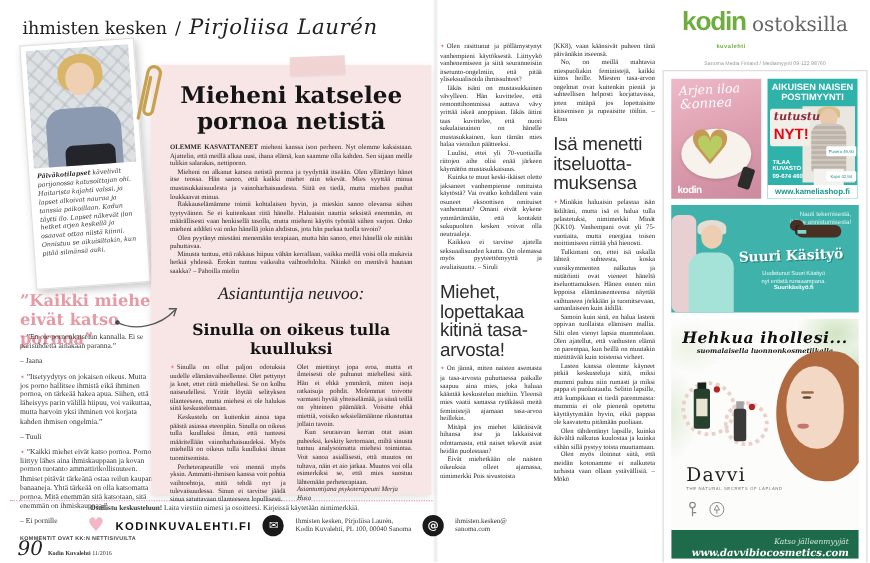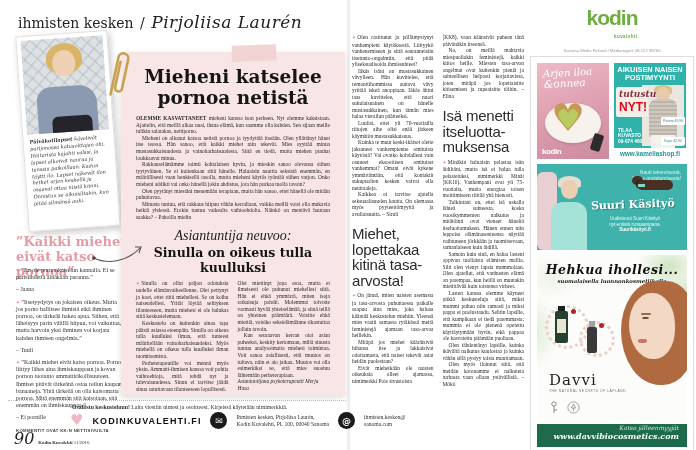--- a/index.html
+++ b/index.html
@@ -40,21 +40,21 @@
   .tape{left:232px;top:45px;width:44px;height:15px;background:#f0d1d1;opacity:.9;
         transform:rotate(-2deg);box-shadow:0 1px 2px rgba(0,0,0,.08);z-index:4;}
   .note-title{margin:15px 12px 0;text-align:center;font-family:"DejaVu Serif",serif;font-weight:bold;
         font-size:18.5px;line-height:20.5px;color:#151515;}
   .letter{margin:7px 15px 0;font-size:5.4px;line-height:6.6px;text-align:justify;color:#2b2b2b;}
   .letter p{margin:0;}
   .letter p.ind{text-indent:6px;}
   .lead-caps{font-weight:bold;}
   .dia{color:#e0808d;font-family:"DejaVu Sans",sans-serif;font-size:4.6px;margin-right:1.5px;}
   .exp-kicker{margin-top:7px;text-align:center;font-style:italic;font-size:14px;color:#222;}
-  .exp-title{text-align:center;font-family:"DejaVu Serif",serif;font-weight:bold;font-size:12.5px;color:#141414;margin-top:1px;}
+  .exp-title{text-align:center;font-family:"DejaVu Serif",serif;font-weight:bold;font-size:12.5px;color:#141414;margin-top:12px;}
   .exp-cols{display:flex;gap:9px;margin:5px 15px 0;}
   .exp-col{flex:1;font-size:5.4px;line-height:6.6px;text-align:justify;color:#2b2b2b;}
   .exp-col p{margin:0;}
   .exp-col p.ind{text-indent:6px;}
   .exp-credit{margin-top:5px;font-style:italic;text-align:left;}
 
   
   .quote-head{left:16px;top:234px;width:118px;font-family:"DejaVu Serif",serif;font-weight:bold;
       font-size:13px;line-height:15px;color:#e59ba6;}
   .quotes{left:16px;top:267px;width:106px;font-size:6px;line-height:7.2px;color:#333;text-align:left;}
@@ -189,21 +189,21 @@
   .dv-face{position:absolute;right:12px;top:38px;width:46px;height:66px;background:#f3d8c6;border-radius:50% 50% 46% 54%;}
   .dv-brow{position:absolute;right:36px;top:58px;width:10px;height:1.6px;background:#9a6a43;border-radius:2px;}
   .dv-eye{position:absolute;right:38px;top:62px;width:7px;height:2.4px;background:#5d4630;border-radius:50%;}
   .dv-lips{position:absolute;right:40px;top:84px;width:9px;height:4px;background:#c4766d;border-radius:40% 40% 60% 60%;}
   .dv-logo{position:absolute;left:12px;top:116px;font-family:"DejaVu Serif",serif;font-size:15px;
       letter-spacing:1px;color:#1e1e1c;}
   .dv-logosub{position:absolute;left:12px;top:134px;font-family:"Liberation Sans",sans-serif;
       font-size:3.4px;letter-spacing:.5px;color:#777;}
   .dv-cert{position:absolute;left:12px;top:146px;display:flex;gap:8px;align-items:center;}
   .dv-band{position:absolute;left:0;right:0;bottom:0;height:23px;background:#1e6b4c;
-      display:flex;flex-direction:column;align-items:flex-end;justify-content:flex-start;padding-right:8px;box-sizing:border-box;}
+      display:flex;flex-direction:column;align-items:flex-end;justify-content:flex-end;padding-right:8px;box-sizing:border-box;}
   .dv-cta{font-family:"DejaVu Serif",serif;font-style:italic;font-size:6px;color:#cfe7d9;}
   .dv-url{font-family:"DejaVu Serif",serif;font-style:italic;font-weight:bold;font-size:8px;color:#fff;}
 </style>
 </head>
 <body>
 
 <div class="spread">
 
   <div class="abs kicker">
     <span>ihmisten kesken</span>
@@ -317,20 +317,21 @@
       <p class="ind">Lasten kanssa olemme käyneet pitkiä keskusteluja siitä, miksi mummi puhuu niin rumasti ja miksi pappa ei puolustaudu. Selitin lapsille, että kumpikaan ei tiedä paremmasta: mummia ei ole pienenä opetettu käyttäytymään hyvin, eikä pappaa ole kasvatettu pitämään puoliaan.</p>
       <p class="ind">Olen tähdentänyt lapsille, kuinka ikävältä nalkutus kuulostaa ja kuinka vähän sillä pystyy toista muuttamaan.</p>
       <p class="ind">Olen myös iloinnut siitä, että meidän kotonamme ei nalkuteta turhasta vaan ollaan ystävällisiä. – Mökö</p>
     </div>
   </div>
 
   <div class="abs ads">
     <div class="ads-header">
       <div class="logo-row">
         <span class="kodin-logo"><span>kodin</span><span class="kodin-sub">kuvalehti</span></span>
+        <span class="ostoksilla">ostoksilla</span>
       </div>
       <div class="ads-contact">Sanoma Media Finland / Mediamyynti 09-122 98760</div>
     </div>
 
     <div class="adbox">
       <div class="adrow">
 
         <div class="ad-arjen">
           <div class="arjen-plate"></div>
           <div class="arjen-heart-rim">♥</div>

